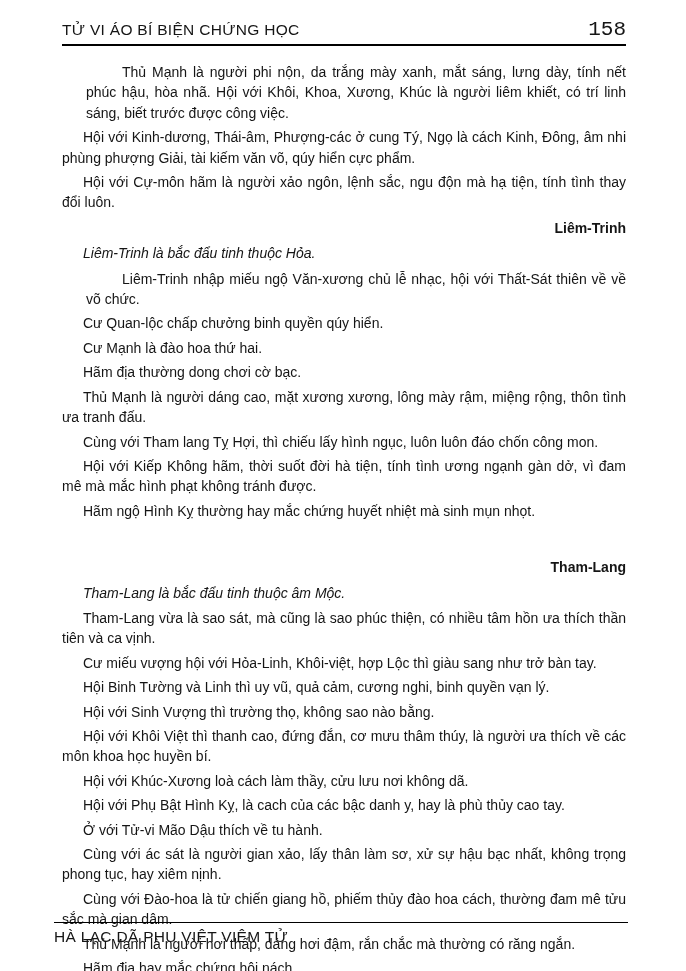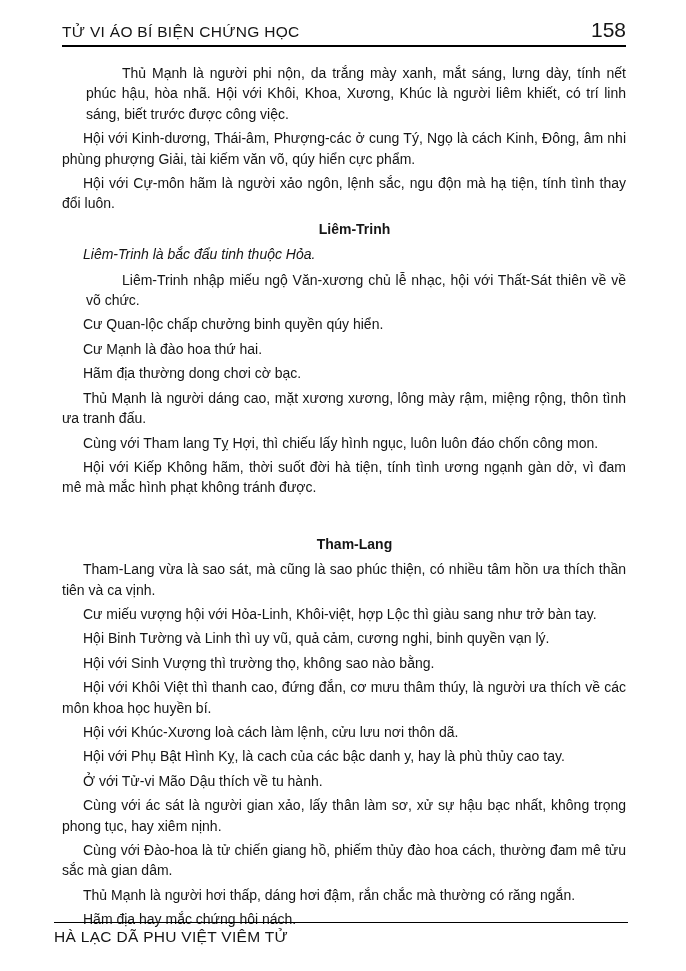--- a/index.html
+++ b/index.html
@@ -22,41 +22,41 @@
     display: flex;
     justify-content: space-between;
     align-items: baseline;
   }
   .header-title {
     font-size: 15.5px;
     letter-spacing: 0.3px;
     white-space: nowrap;
   }
   .header-pageno {
-    font-family: Liberation Sans, sans-serif;
+    font-family: Liberation Mono, monospace;
     font-size: 21px;
   }
   .header-rule {
     border: 0;
     border-top: 2px solid #000;
     margin: 3px 0 0 0;
     height: 0;
   }
   .body-text { margin-top: 16px; }
   .body-text p {
     font-size: 14px;
     line-height: 20.4px;
     text-align: justify;
     margin: 0 0 4px 0;
     text-indent: 21px;
   }
   .body-text p.indent-lg { text-indent: 36px; margin-left: 24px; }
   .body-text p.h {
     font-weight: bold;
-    text-align: center;
+    text-align: right;
     margin-top: 5px;
     margin-bottom: 5px;
   }
   .body-text p.i {
     font-style: italic;
     text-align: left;
     margin-bottom: 5px;
   }
   .body-text p.gap { margin-top: 36px; }
   .footer {
@@ -95,27 +95,29 @@
       <p class="p">Hội với Cự-môn hãm là người xảo ngôn, lệnh sắc, ngu độn mà hạ tiện, tính tình thay đổi luôn.</p>
       <p class="h">Liêm-Trinh</p>
       <p class="i">Liêm-Trinh là bắc đẩu tinh thuộc Hỏa.</p>
       <p class="p indent-lg">Liêm-Trinh nhập miếu ngộ Văn-xương chủ lễ nhạc, hội với Thất-Sát thiên về về võ chức.</p>
       <p class="p">Cư Quan-lộc chấp chưởng binh quyền qúy hiển.</p>
       <p class="p">Cư Mạnh là đào hoa thứ hai.</p>
       <p class="p">Hãm địa thường dong chơi cờ bạc.</p>
       <p class="p">Thủ Mạnh là người dáng cao, mặt xương xương, lông mày rậm, miệng rộng, thôn tình ưa tranh đấu.</p>
       <p class="p">Cùng với Tham lang Tỵ Hợi, thì chiếu lấy hình ngục, luôn luôn đáo chốn công mon.</p>
       <p class="p">Hội với Kiếp Không hãm, thời suốt đời hà tiện, tính tình ương ngạnh gàn dở, vì đam mê mà mắc hình phạt không tránh được.</p>
+      <p class="p">Hãm ngộ Hình Kỵ thường hay mắc chứng huyết nhiệt mà sinh mụn nhọt.</p>
       <p class="h gap">Tham-Lang</p>
+      <p class="i">Tham-Lang là bắc đẩu tinh thuộc âm Mộc.</p>
       <p class="p">Tham-Lang vừa là sao sát, mà cũng là sao phúc thiện, có nhiều tâm hồn ưa thích thần tiên và ca vịnh.</p>
       <p class="p">Cư miếu vượng hội với Hỏa-Linh, Khôi-việt, hợp Lộc thì giàu sang như trở bàn tay.</p>
       <p class="p">Hội Binh Tường và Linh thì uy vũ, quả cảm, cương nghi, binh quyền vạn lý.</p>
       <p class="p">Hội với Sinh Vượng thì trường thọ, không sao nào bằng.</p>
       <p class="p">Hội với Khôi Việt thì thanh cao, đứng đắn, cơ mưu thâm thúy, là người ưa thích về các môn khoa học huyền bí.</p>
-      <p class="p">Hội với Khúc-Xương loà cách làm lệnh, cửu lưu nơi thôn dã.</p>
+      <p class="p">Hội với Khúc-Xương loà cách làm thầy, cửu lưu nơi không dã.</p>
       <p class="p">Hội với Phụ Bật Hình Kỵ, là cach của các bậc danh y, hay là phù thủy cao tay.</p>
       <p class="p">Ở với Tử-vi Mão Dậu thích về tu hành.</p>
       <p class="p">Cùng với ác sát là người gian xảo, lấy thân làm sơ, xử sự hậu bạc nhất, không trọng phong tục, hay xiêm nịnh.</p>
       <p class="p">Cùng với Đào-hoa là tử  chiến giang hồ, phiếm thủy đào hoa cách, thường đam mê tửu sắc mà gian dâm.</p>
       <p class="p">Thủ Mạnh là người hơi thấp, dáng hơi đậm, rắn chắc mà thường có răng ngắn.</p>
       <p class="p">Hãm địa hay mắc chứng hôi nách.</p>
     </div>
 
   <div class="footer">
     <hr class="footer-rule">

